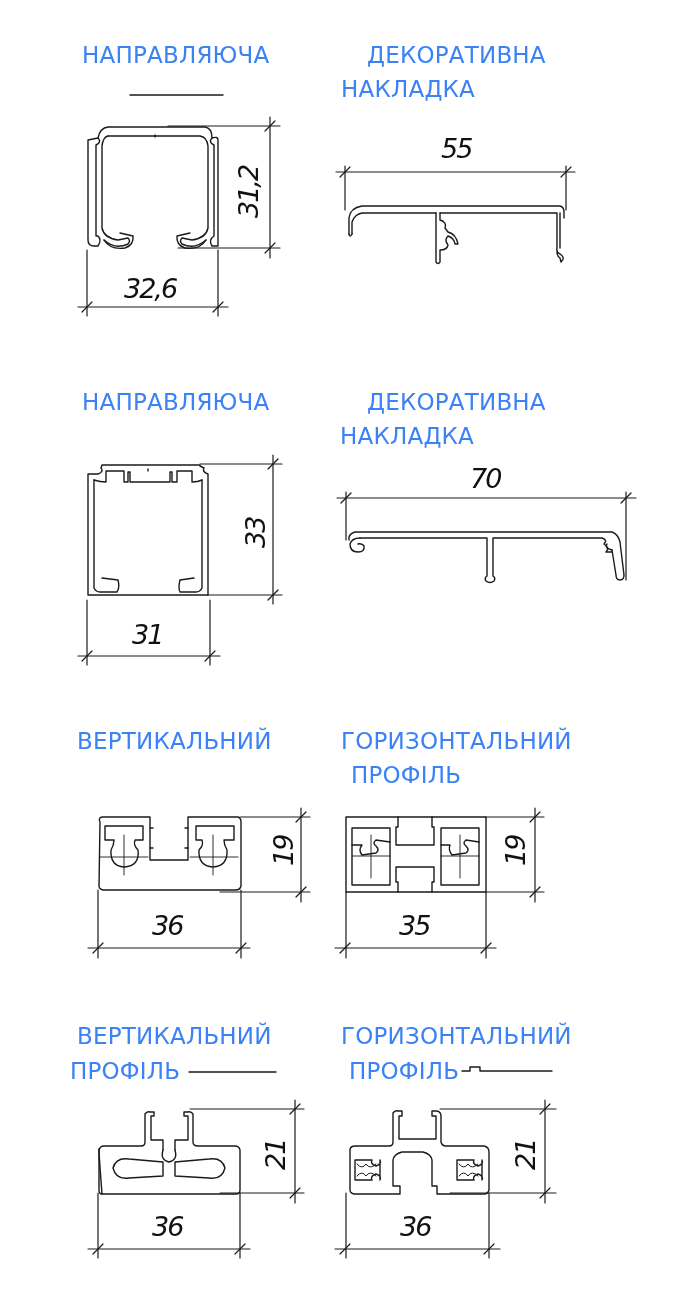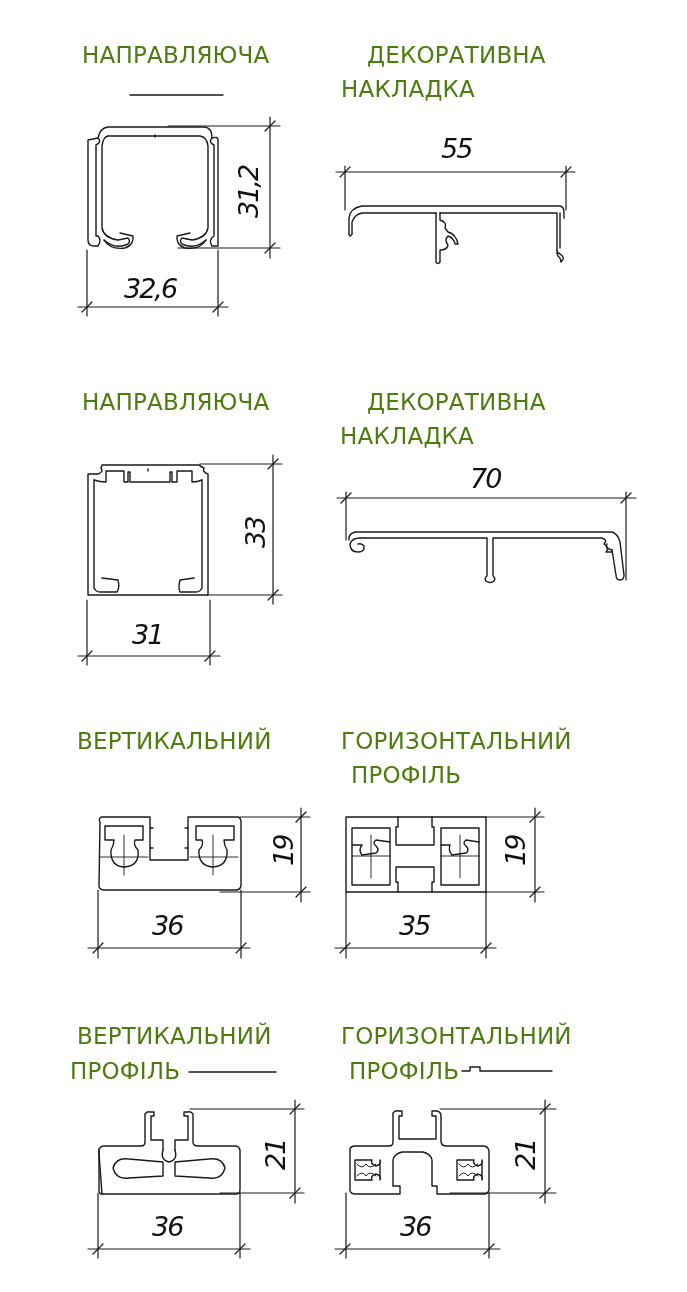--- a/index.html
+++ b/index.html
@@ -1,17 +1,17 @@
 <!DOCTYPE html>
 <html><head>
 <meta charset="utf-8">
 <style>
   html, body { margin: 0; padding: 0; background: #ffffff; }
   body { width: 687px; height: 1292px; position: relative; overflow: hidden; font-family: "DejaVu Sans", sans-serif; }
-  .lbl { position: absolute; font-family: "DejaVu Sans", sans-serif; font-size: 23px; color: #4d7c0f; letter-spacing: 0.2px; white-space: nowrap; line-height: 1; }
+  .lbl { position: absolute; font-family: "DejaVu Sans", sans-serif; font-size: 23px; color: #3b82f6; letter-spacing: 0.2px; white-space: nowrap; line-height: 1; }
   svg.draw { position: absolute; left: 0; top: 0; }
   .dimtxt { font-family: "DejaVu Sans", sans-serif; font-style: italic; font-size: 27px; fill: #111; letter-spacing: -2px; }
 </style>
 </head>
 <body>
 
 <div class="lbl" style="left:82px;top:44px;">НАПРАВЛЯЮЧА</div>
 <div class="lbl" style="left:367px;top:44px;">ДЕКОРАТИВНА</div>
 <div class="lbl" style="left:341px;top:78px;">НАКЛАДКА</div>
 

